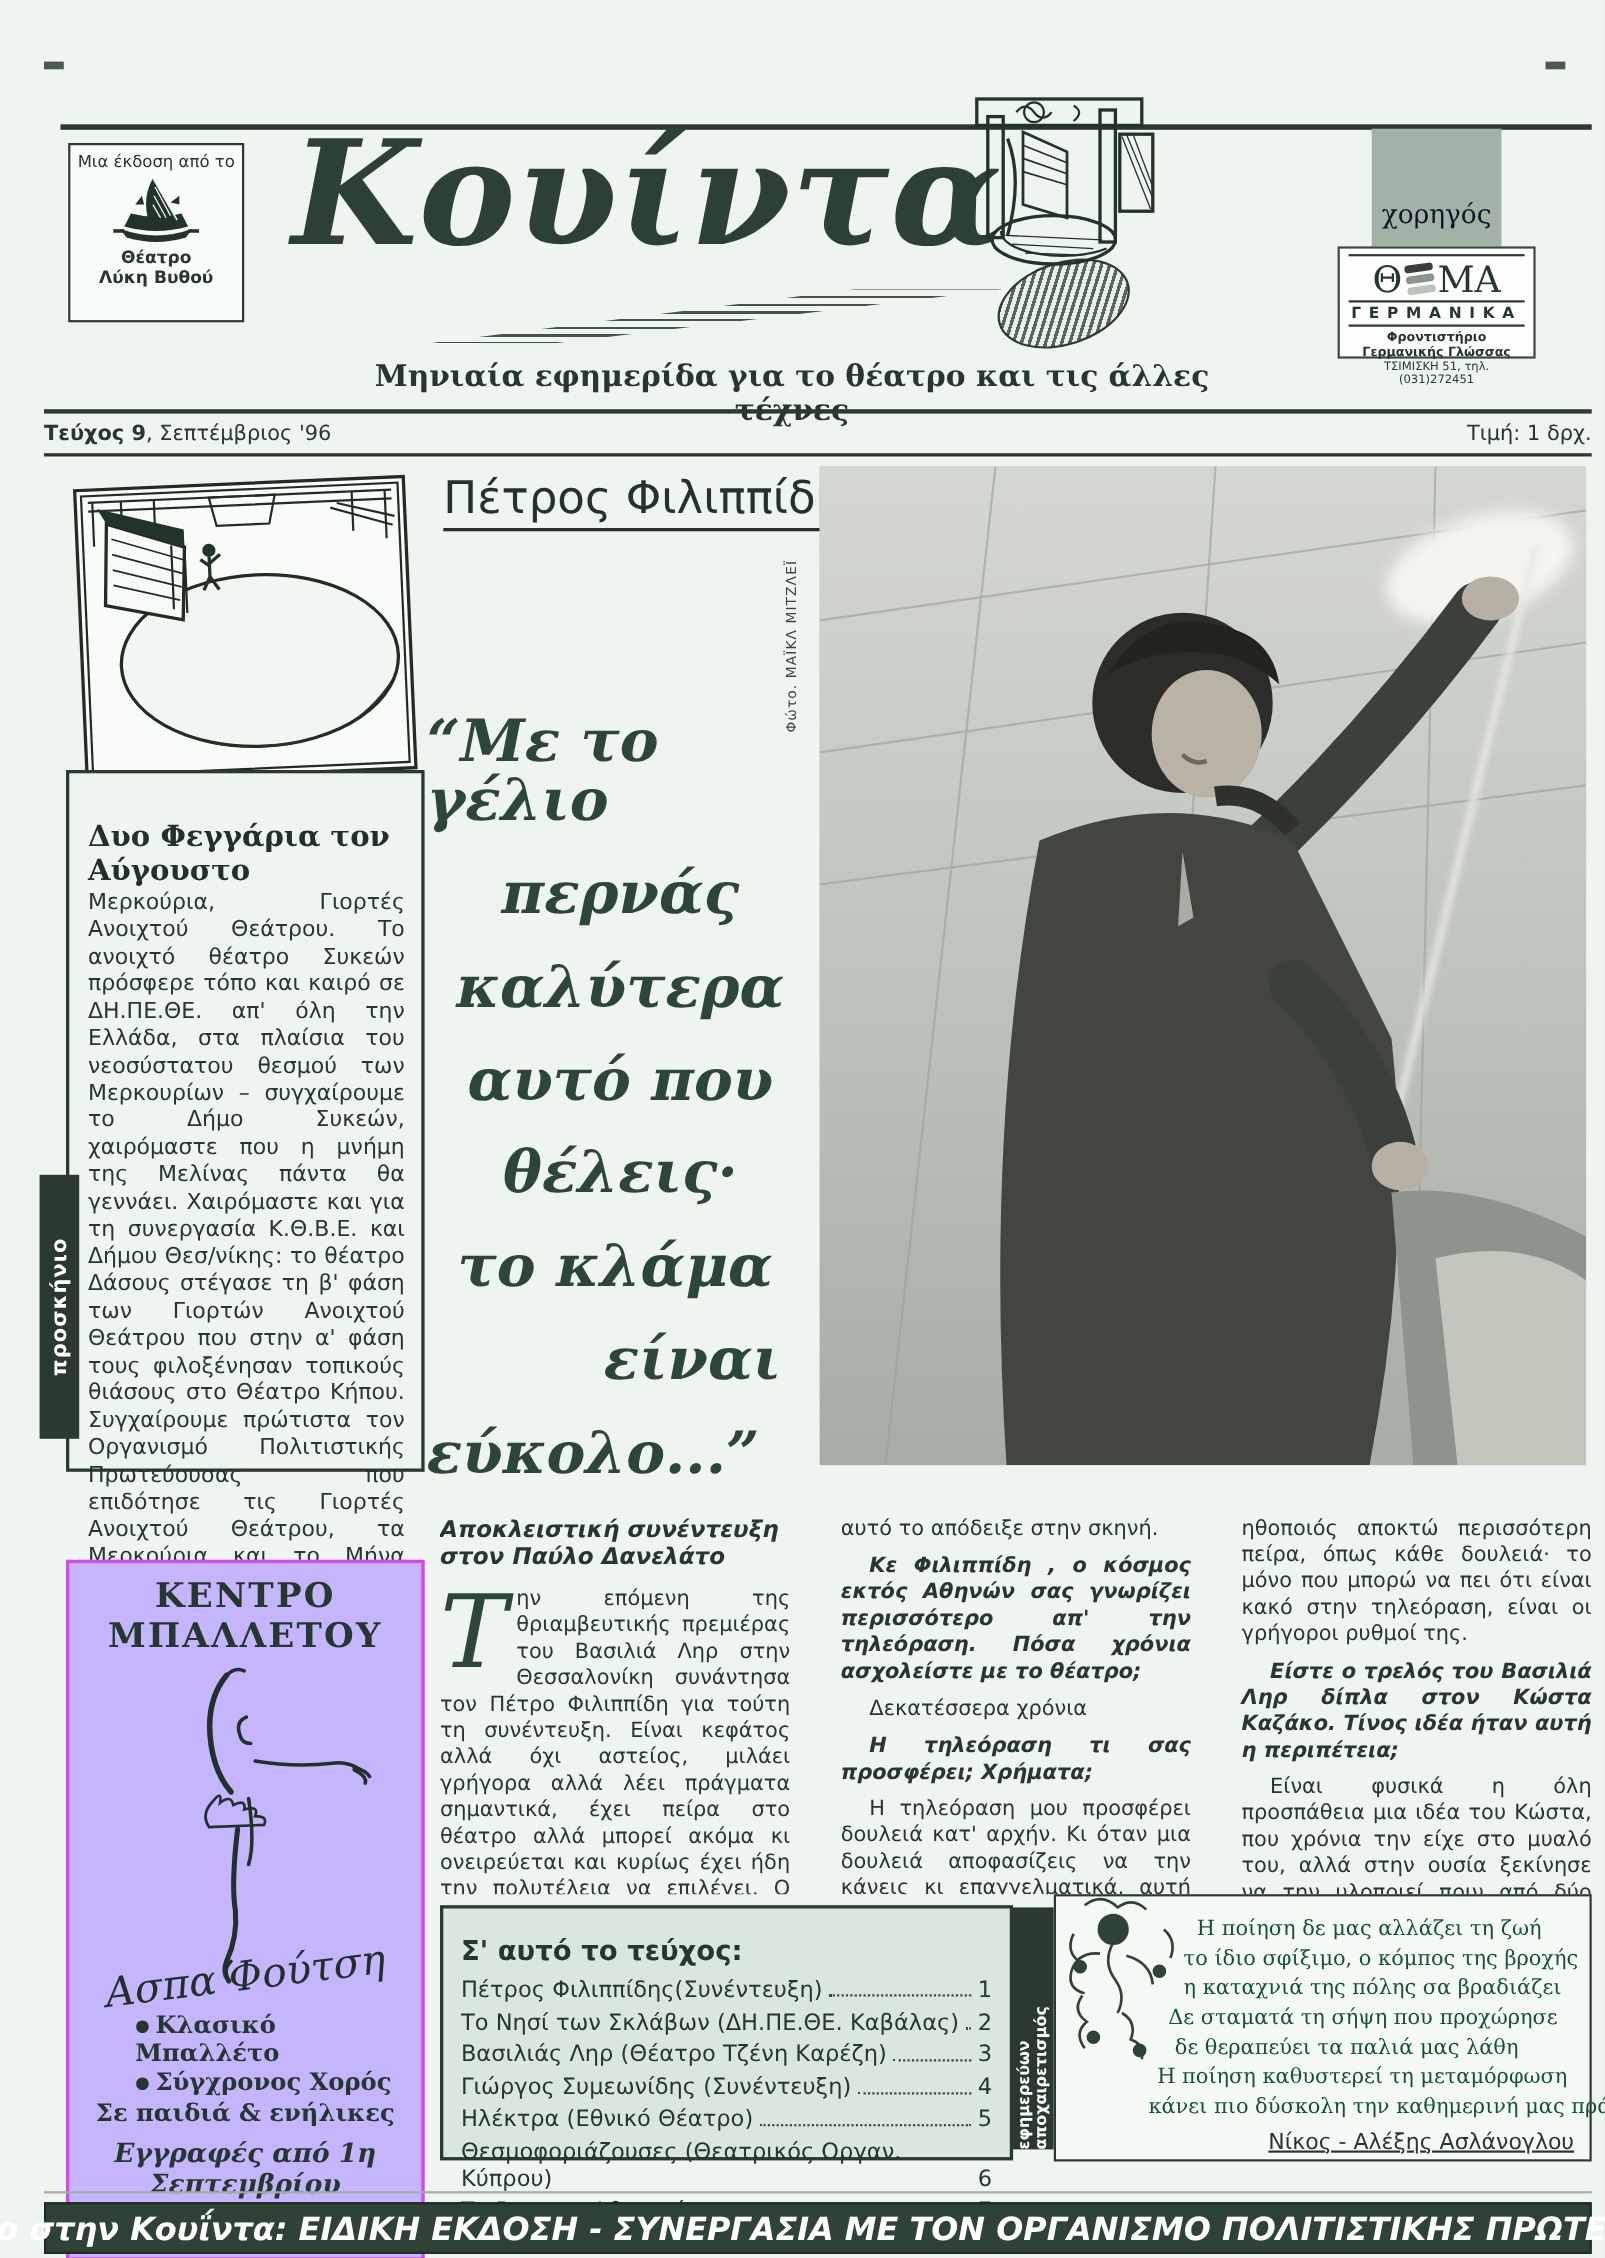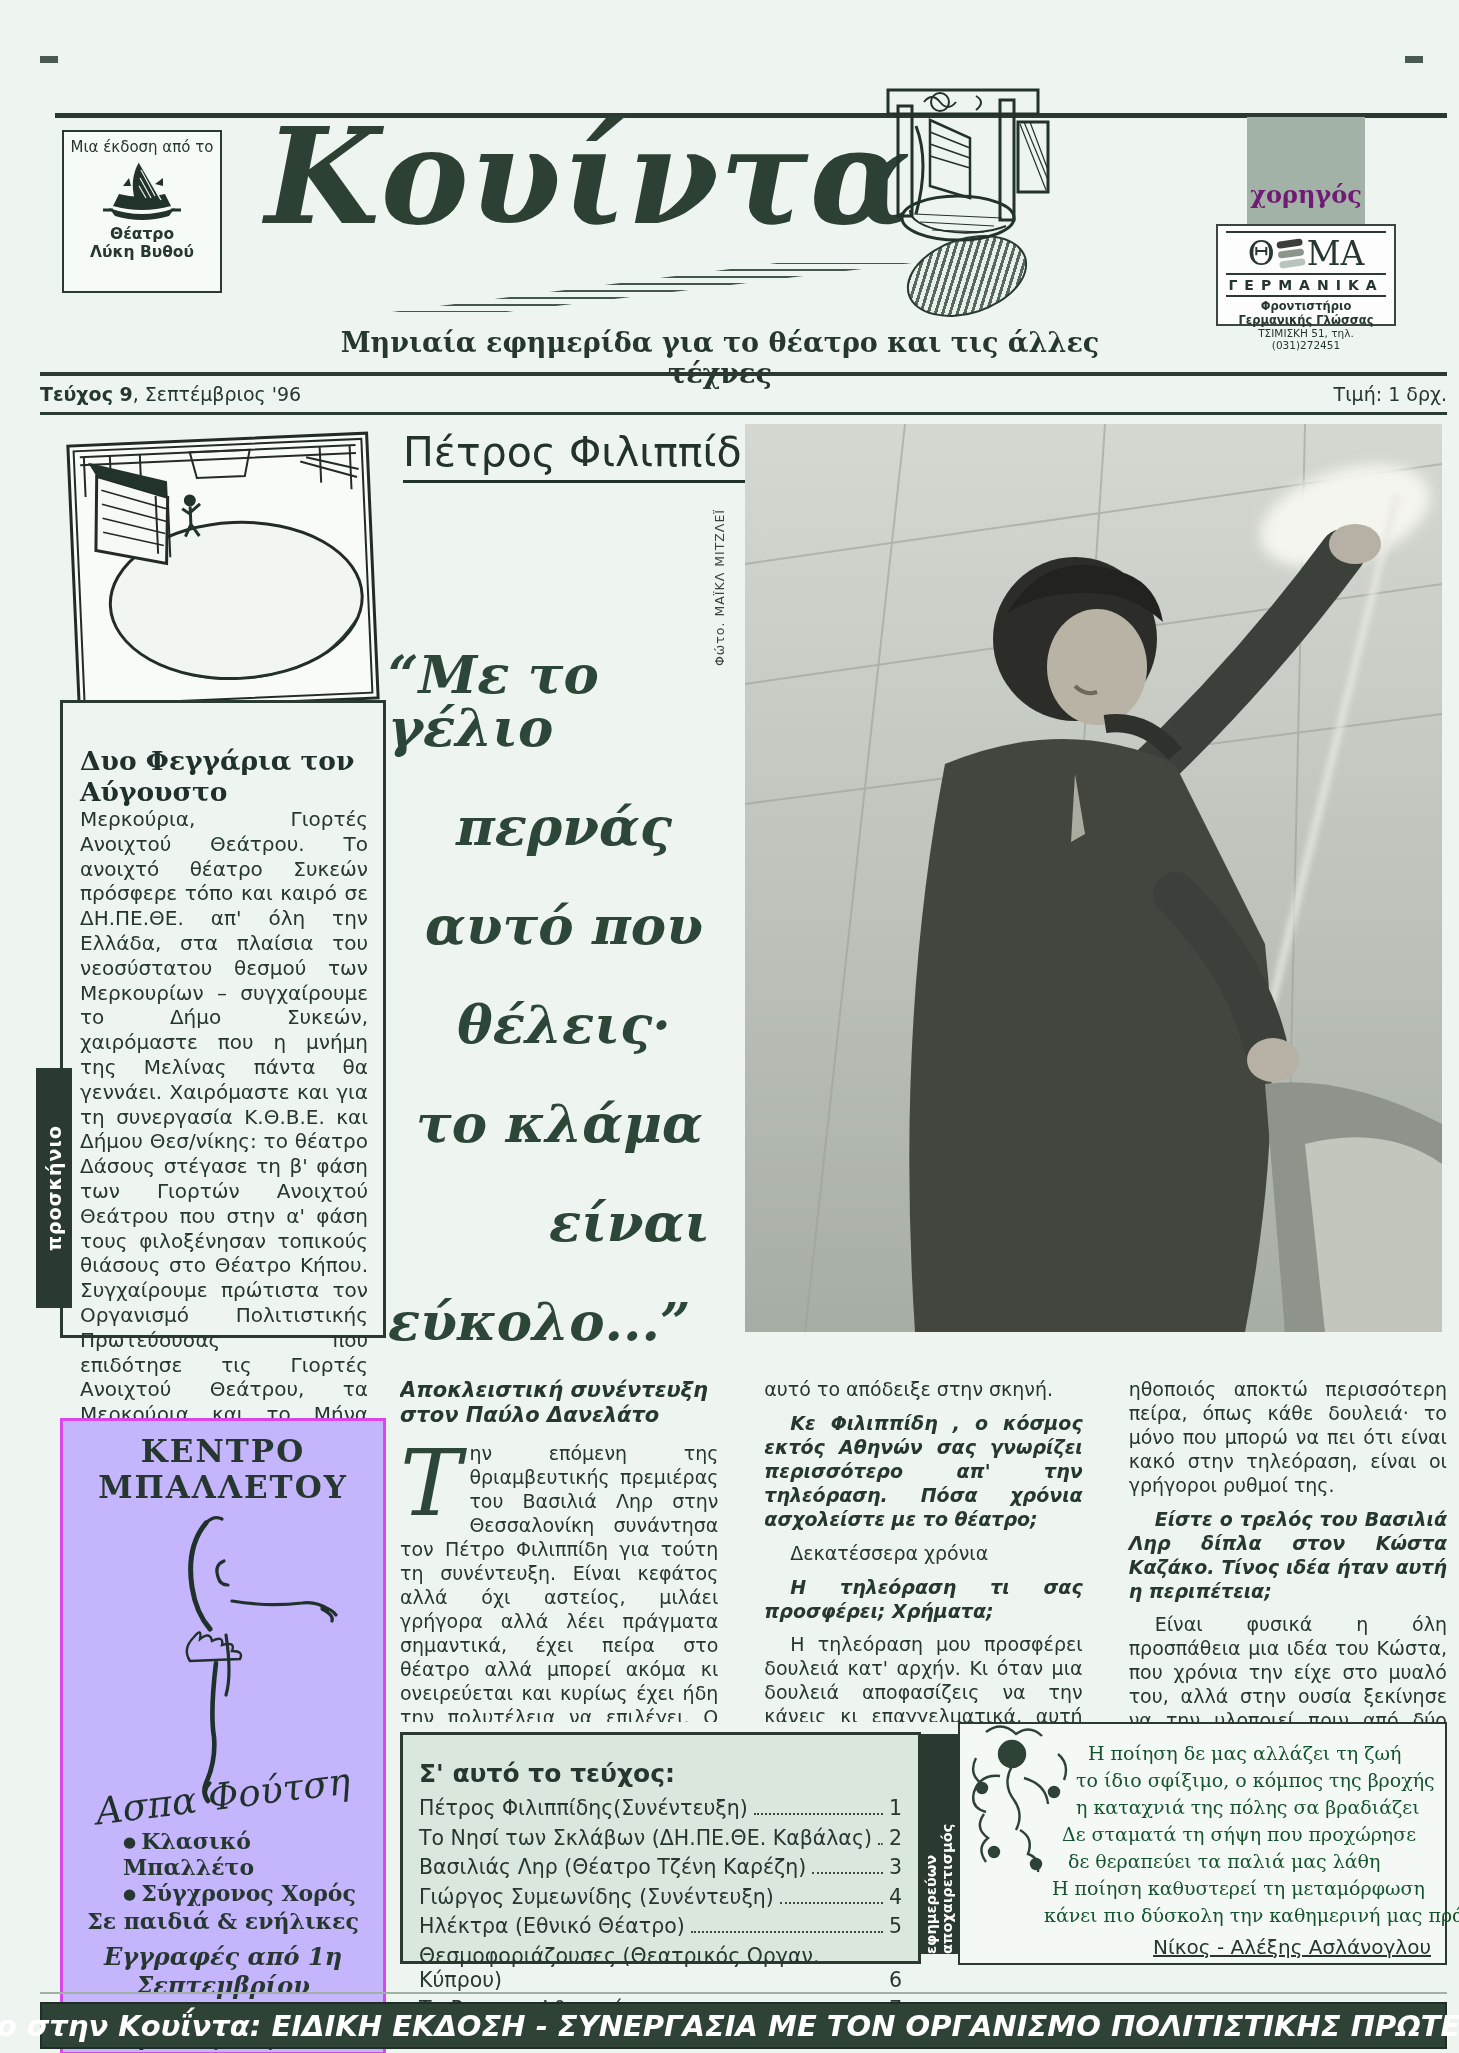--- a/index.html
+++ b/index.html
@@ -13,21 +13,21 @@
 
   
   #logo-box{left:62px;top:130px;width:160px;height:163px;border:2px solid #2a3a31;background:#f7fbf8;text-align:center;padding-top:6px;box-sizing:border-box;}
   #logo-box .pubnote{font-size:15px;}
   #logo-box .pubname{font-size:15.5px;font-weight:bold;line-height:1.15;}
   #masthead-title{left:265px;top:108px;width:700px;height:175px;font-family:"DejaVu Serif","Liberation Serif",serif;font-style:italic;font-weight:bold;font-size:132px;letter-spacing:1px;color:#2c4134;white-space:nowrap;line-height:1.05;}
   #title-shadow{left:392px;top:262px;width:520px;height:52px;background:repeating-linear-gradient(to bottom,#2f4538 0 2px,rgba(0,0,0,0) 2px 7px);clip-path:polygon(0 96%,74% 2%,100% 2%,22% 96%);opacity:.9;}
   #title-ball{left:905px;top:238px;width:120px;height:72px;border-radius:50%;background:repeating-linear-gradient(125deg,#55685c 0 3px,#e9efe9 3px 7px);transform:rotate(-18deg);border:2px solid #2a3a31;}
   #subtitle{left:300px;top:327px;width:840px;text-align:center;font-weight:bold;font-size:27px;font-family:"DejaVu Serif","Liberation Serif",serif;}
   #sponsor-tab{left:1247px;top:117px;width:118px;height:108px;background:#a2b2a6;display:flex;align-items:flex-end;justify-content:center;padding-bottom:16px;box-sizing:border-box;}
-  #sponsor-tab span{color:#701a75;font-family:"DejaVu Serif","Liberation Serif",serif;font-weight:bold;font-size:24px;}
+  #sponsor-tab span{color:#0f172a;font-family:"DejaVu Serif","Liberation Serif",serif;font-weight:normal;font-size:24px;}
   #sponsor-box{left:1216px;top:224px;width:180px;height:102px;background:#fcfdfc;border:2px solid #3a463e;box-sizing:border-box;padding:3px 8px;text-align:center;}
   .sp-rule{height:2px;background:#2a3a31;margin:2px 0;}
   #thema-row{display:flex;align-items:center;justify-content:center;gap:2px;height:36px;}
   #thema-row .big{font-family:"DejaVu Serif","Liberation Serif",serif;font-size:33px;line-height:1;}
   #xi-stack{display:flex;flex-direction:column;gap:3px;transform:rotate(-8deg);margin:0 1px;}
   #xi-stack i{display:block;width:26px;height:7px;border-radius:4px;}
   #germanika{font-size:14px;letter-spacing:7px;font-weight:bold;margin:1px 0;}
   .sp-small1{font-size:11.5px;font-weight:bold;margin-top:2px;}
   .sp-small2{font-size:10.5px;}
 
@@ -238,20 +238,21 @@
     <div class="body">Μερκούρια, Γιορτές Ανοιχτού Θεάτρου. Το ανοιχτό θέατρο Συκεών πρόσφερε τόπο και καιρό σε ΔΗ.ΠΕ.ΘΕ. απ' όλη την Ελλάδα, στα πλαίσια του νεοσύστατου θεσμού των Μερκουρίων – συγχαίρουμε το Δήμο Συκεών, χαιρόμαστε που η μνήμη της Μελίνας πάντα θα γεννάει. Χαιρόμαστε και για τη συνεργασία Κ.Θ.Β.Ε. και Δήμου Θεσ/νίκης: το θέατρο Δάσους στέγασε τη β' φάση των Γιορτών Ανοιχτού Θεάτρου που στην α' φάση τους φιλοξένησαν τοπικούς θιάσους στο Θέατρο Κήπου. Συγχαίρουμε πρώτιστα τον Οργανισμό Πολιτιστικής Πρωτεύουσας που επιδότησε τις Γιορτές Ανοιχτού Θεάτρου, τα Μερκούρια και το Μήνα Χορού. Οι συνεργασίες διευρύνονται, το κοινό ανταποκρίνεται, το κράτος προάγει με θεσμούς το θέατρο – άρα η λαϊκή βάση διευρύνεται. Η κλασική αθηναϊκή δημοκρατία παρείχε αποζημίωση στους θεατές για τη συμμετοχή σε δημόσιο θεσμό, ώστε να μετέχουν απερίσπαστοι από οικονομικές φροντίδες.</div>
     <div class="sig">Ελένη Μερκενίδου</div>
   </div>
   <div class="abs" id="prosk-tab">
     <span>προσκήνιο</span>
   </div>
 
   <div class="abs" id="quote">
     <div style="text-align:left;">“Με το γέλιο</div>
     <div>περνάς</div>
+    <div>καλύτερα</div>
     <div>αυτό που</div>
     <div>θέλεις·</div>
     <div style="text-align:left;padding-left:28px;">το κλάμα</div>
     <div style="text-align:right;padding-right:30px;">είναι</div>
     <div style="text-align:left;">εύκολο...”</div>
   </div>
 
   <div class="abs" id="interview">
     <div class="icol">
       <div class="lead">

